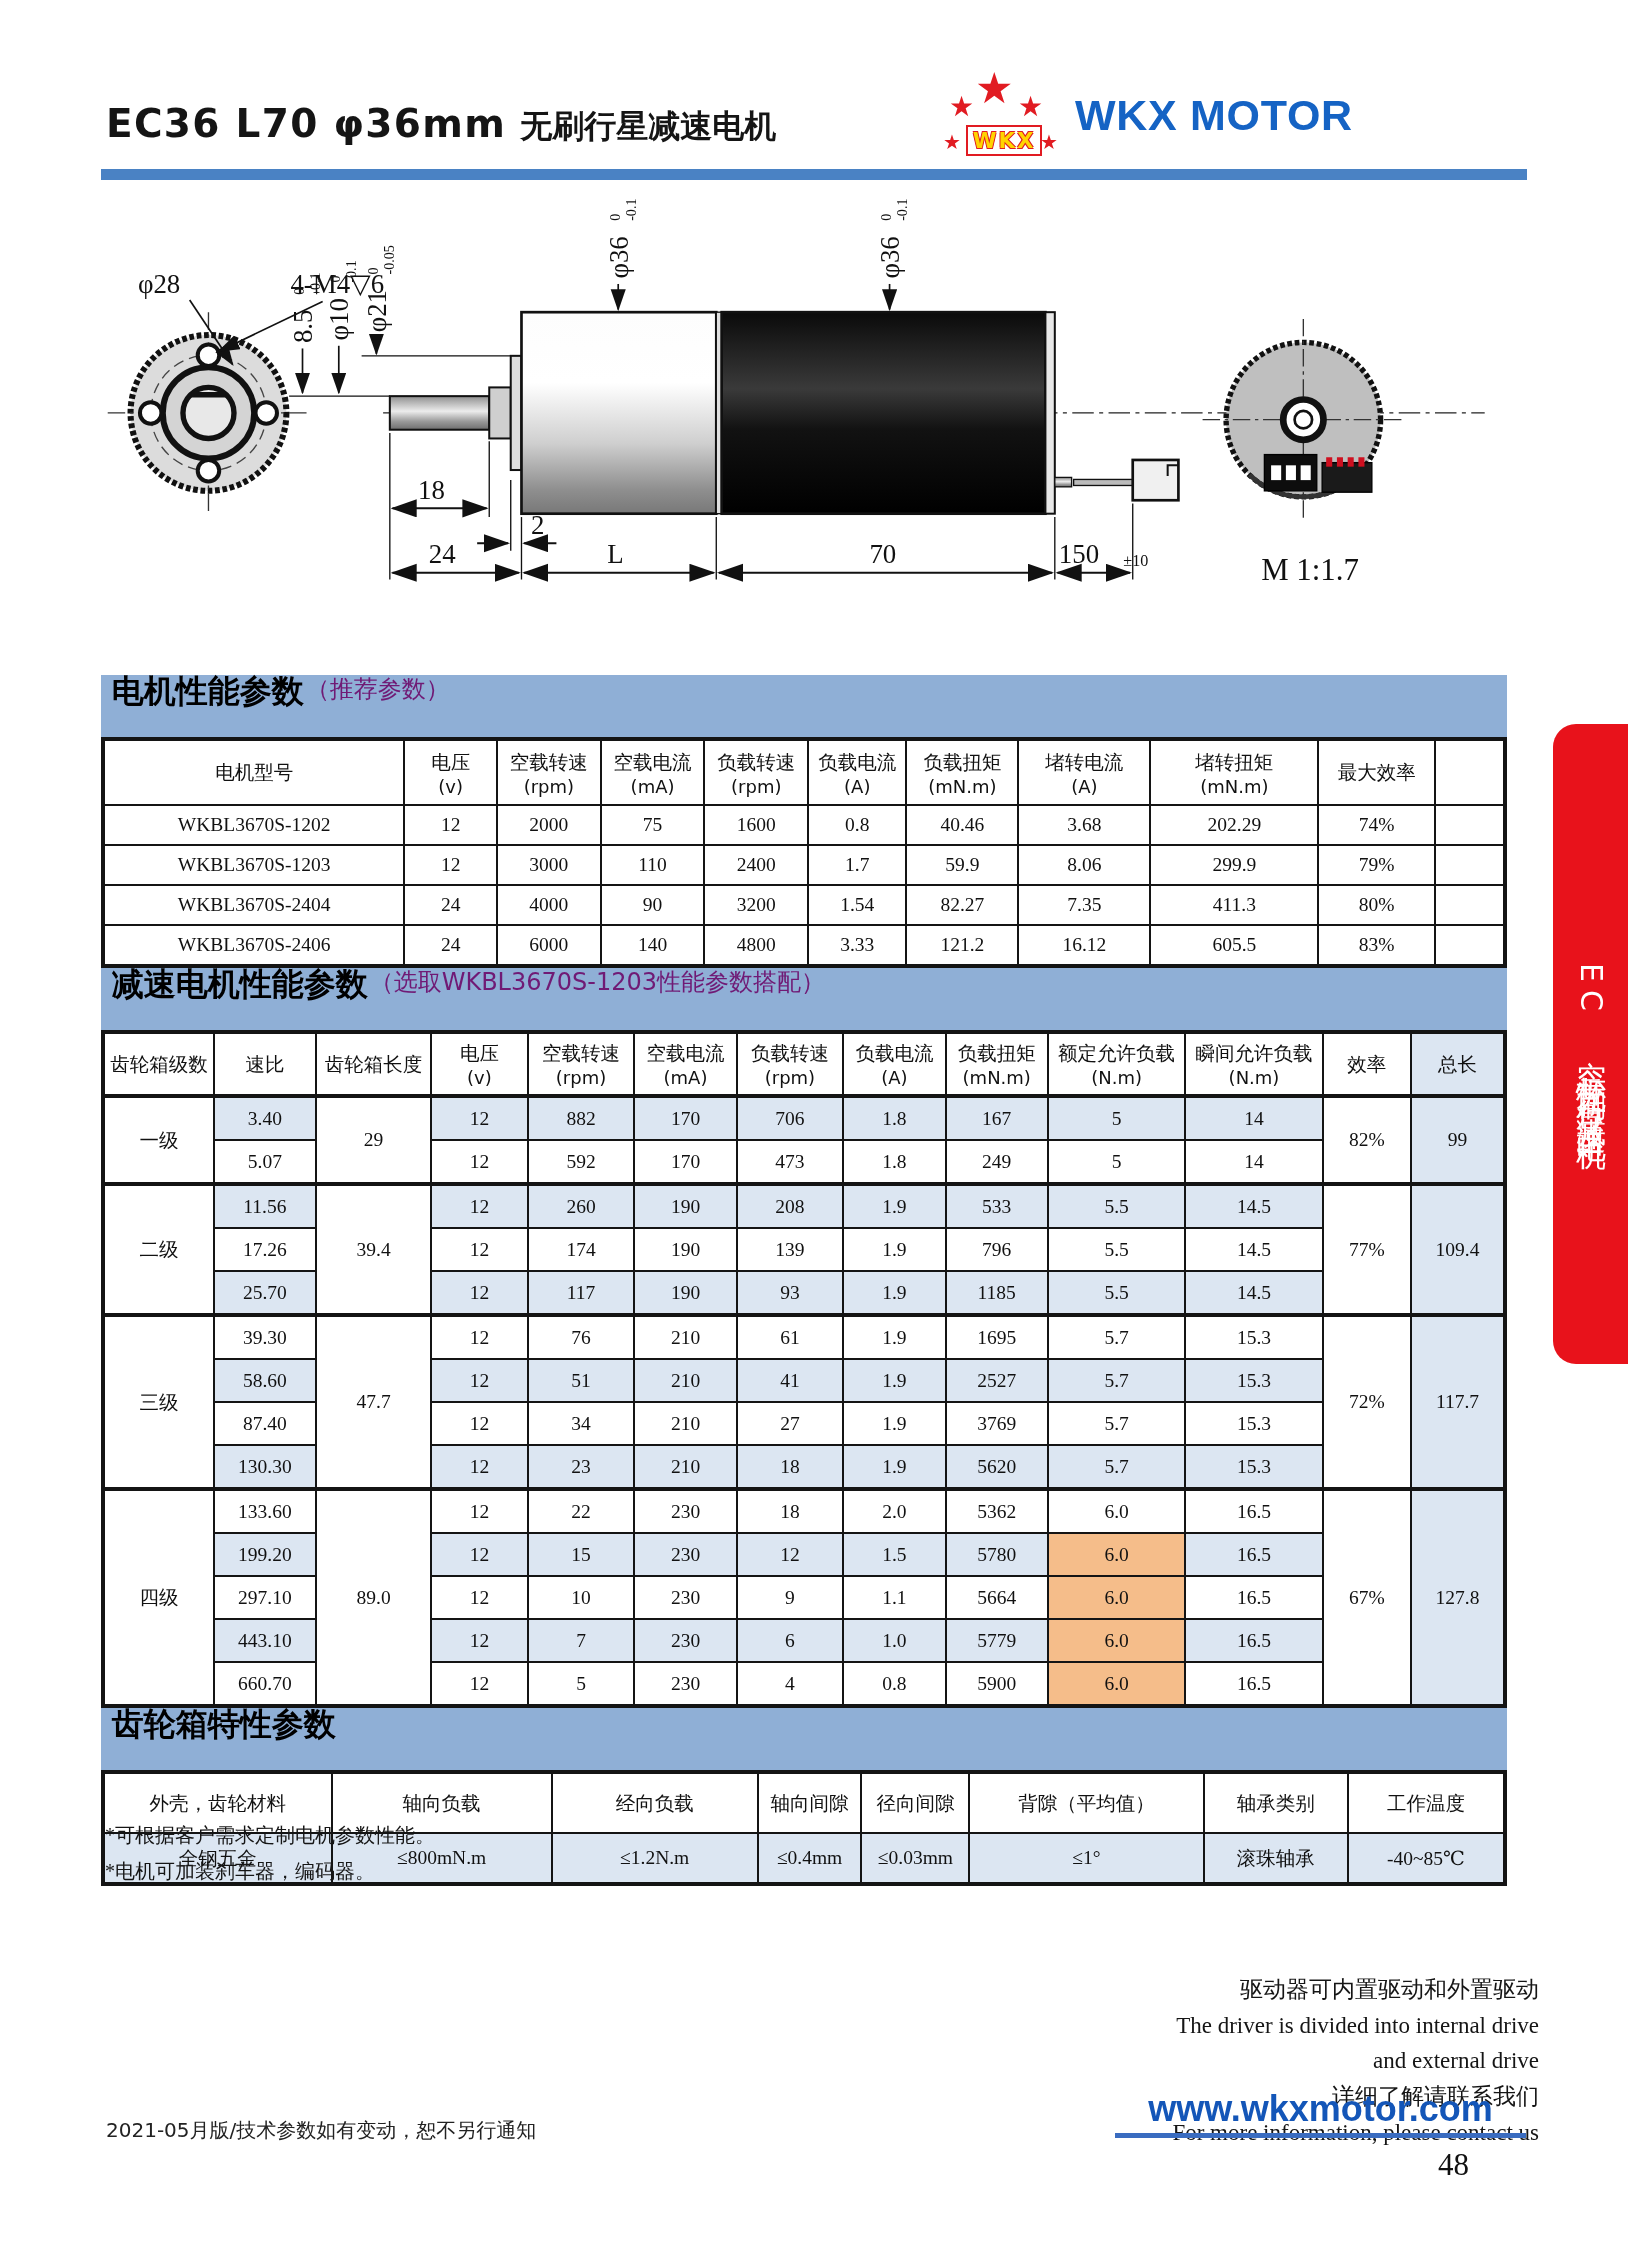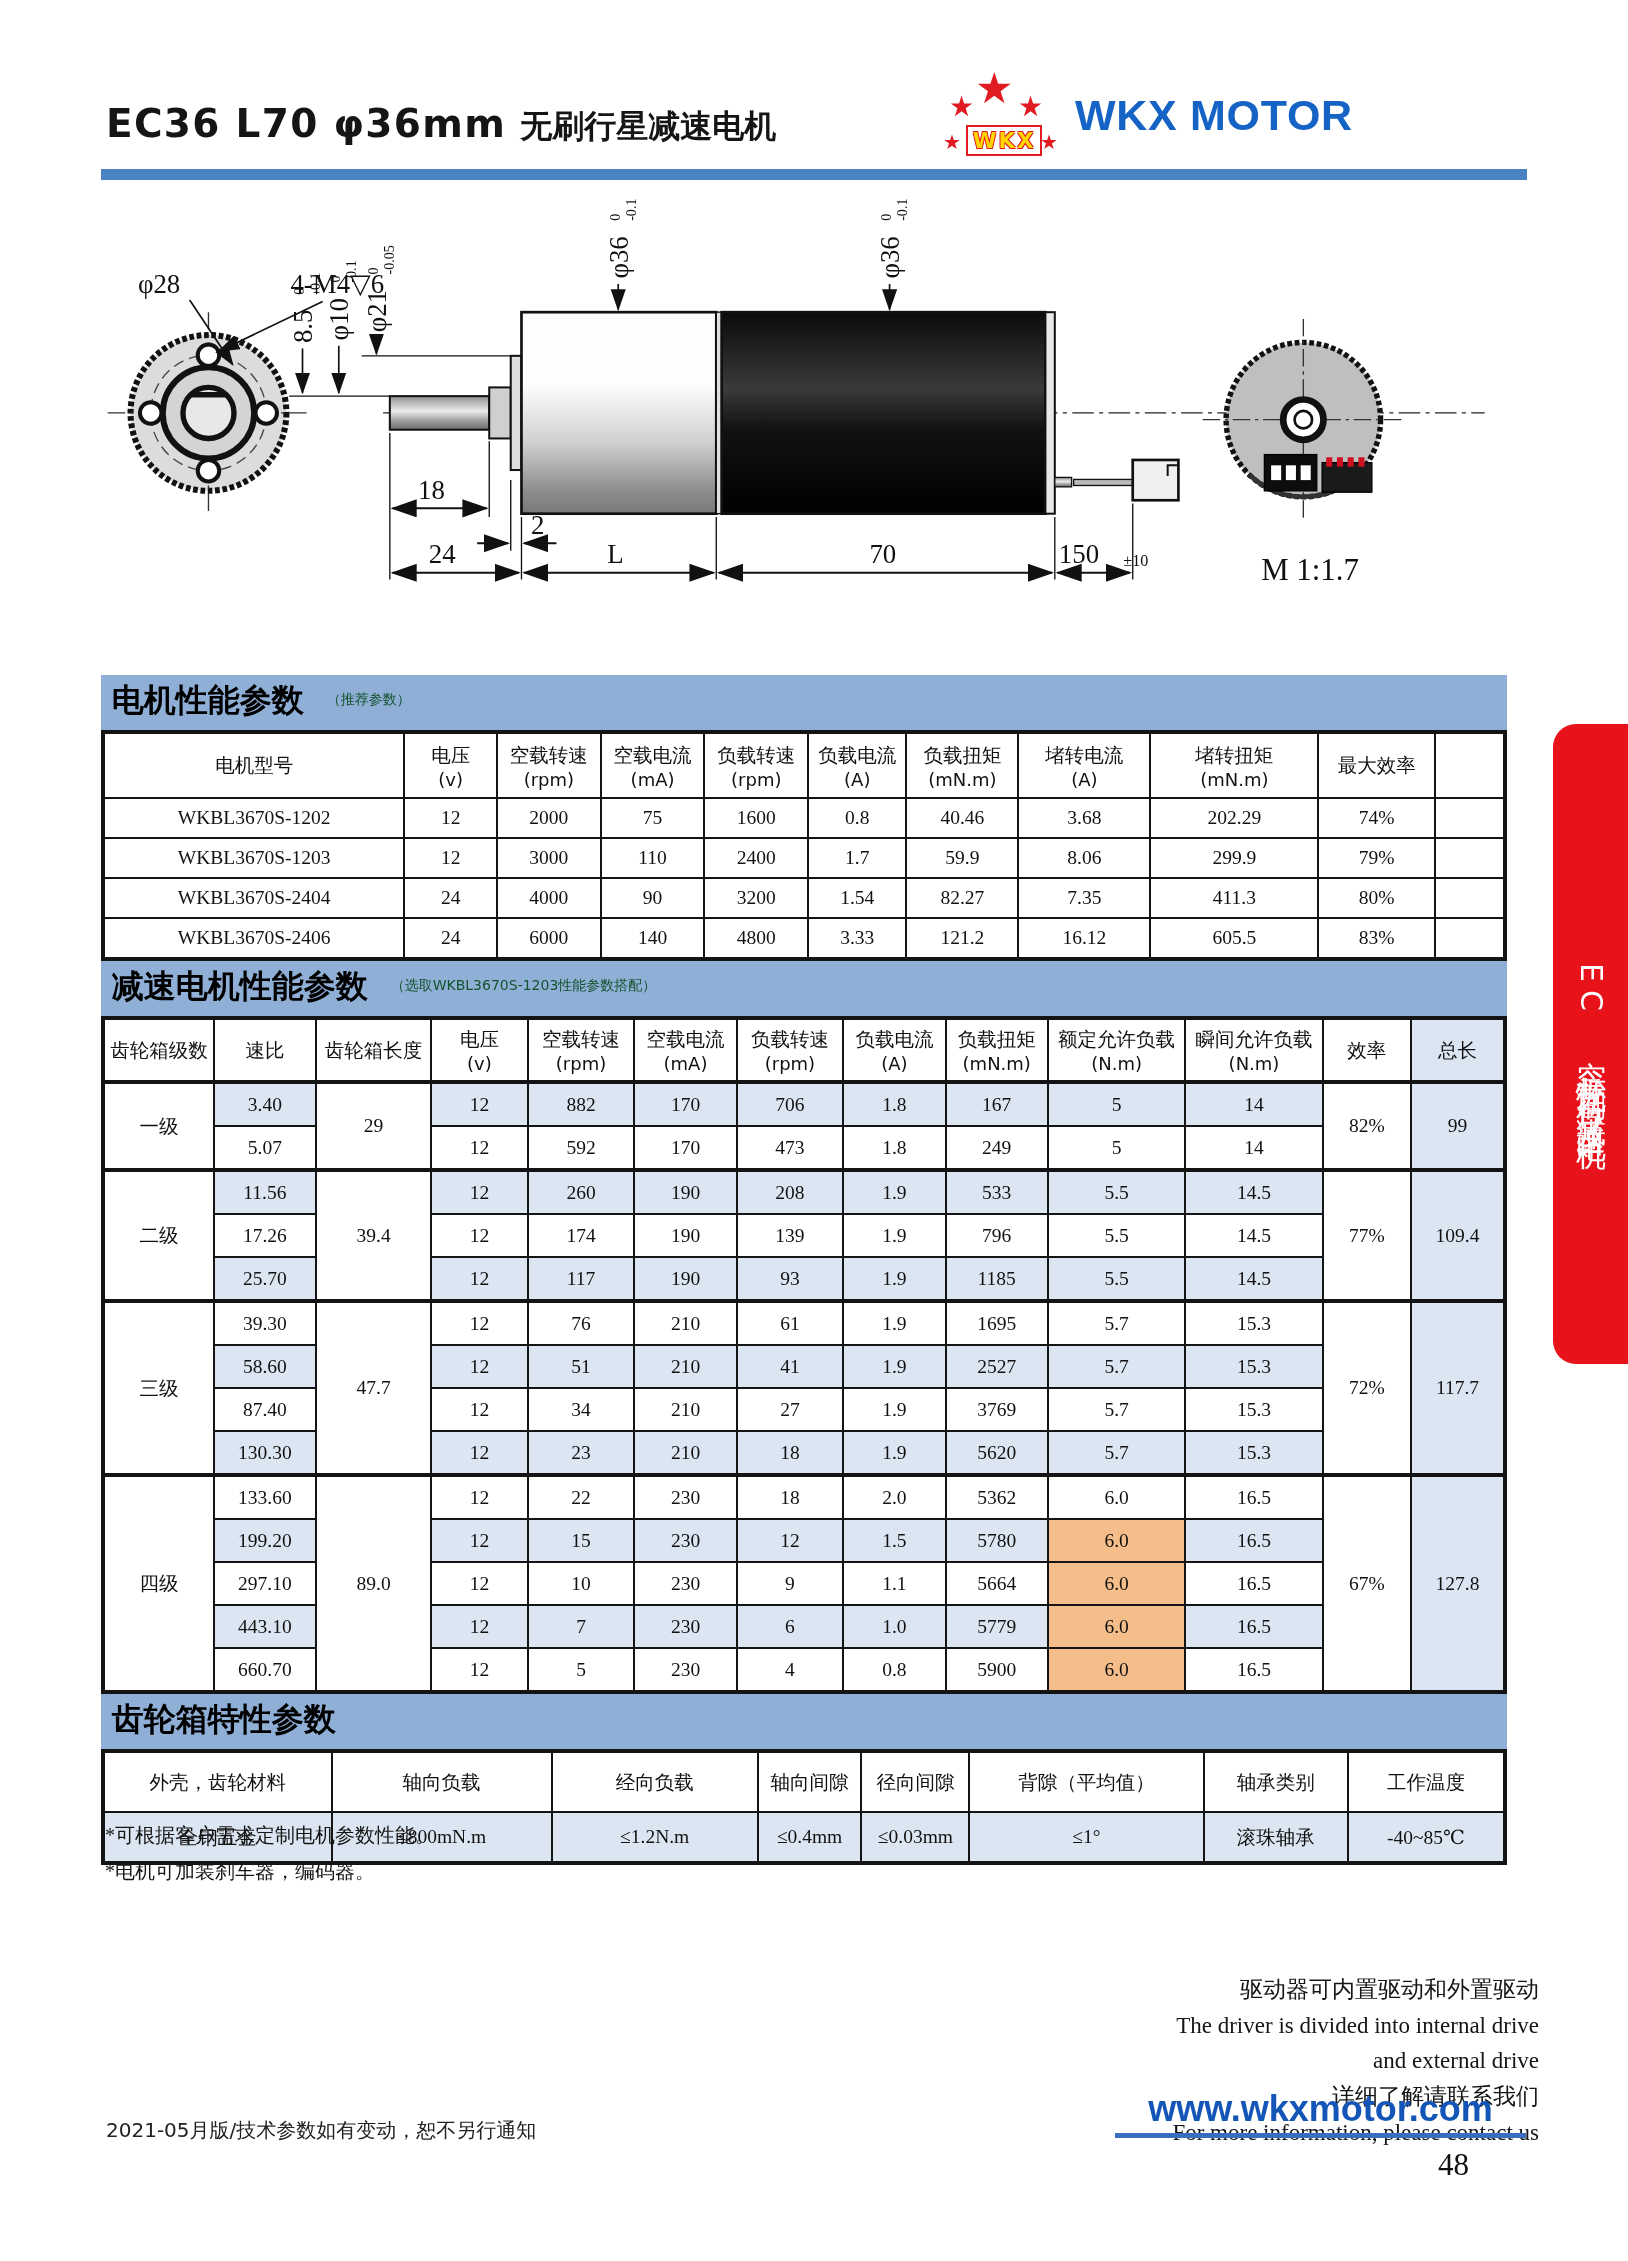--- a/index.html
+++ b/index.html
@@ -18,23 +18,23 @@
          font-family:"Liberation Sans",sans-serif;letter-spacing:0.7px;}
   
   .drawing{position:absolute;left:101px;top:191px;}
   .drawing text{fill:#111;}
   .dimtxt{font:40px "Liberation Serif","DejaVu Serif",serif;}
   .dimtxt-s{font:24px "Liberation Serif","DejaVu Serif",serif;}
   .toltxt{font:21px "Liberation Serif","DejaVu Serif",serif;}
   .scaletxt{font:46px "Liberation Serif","DejaVu Serif",serif;}
   
   .tables{position:absolute;left:101px;top:675px;width:1406px;}
-  .band{height:55px;background:#8fafd6;display:flex;align-items:center;padding:0 0 5.4px 10.7px;box-sizing:border-box;gap:7px;}
+  .band{height:62px;background:#8fafd6;display:flex;align-items:flex-start;padding:0 0 5.4px 10.7px;box-sizing:border-box;}
   .band .big{font-size:32px;font-weight:bold;color:#000;line-height:1;}
-  .band .small{font-size:14px;font-weight:500;margin-left:16px;color:#14532d;line-height:1.2;}
+  .band .small{font-size:24px;font-weight:500;margin-left:2px;color:#701a75;line-height:1.2;}
   table{border-collapse:collapse;width:100%;table-layout:fixed;border:4px solid #141414;}
   th,td{border:2px solid #141414;text-align:center;vertical-align:middle;padding:0;overflow:hidden;}
   th{font-weight:normal;font-size:19.5px;background:#fff;}
   td{font-family:"Liberation Serif","DejaVu Serif",serif;font-size:19.5px;background:#fff;}
   .h-unit{font-size:18px;}
   #t1 th{height:63px;text-align:center;} #t1 td{height:38px;}
   #t2 th{height:60px;} #t2 td{height:41px;}
   #t3 th{height:58px;} #t3 td{height:48px;}
   tr.group-start td{border-top-width:4.7px;}
   td.blue{background:#dce6f2;} th.blue{background:#dce6f2;}

